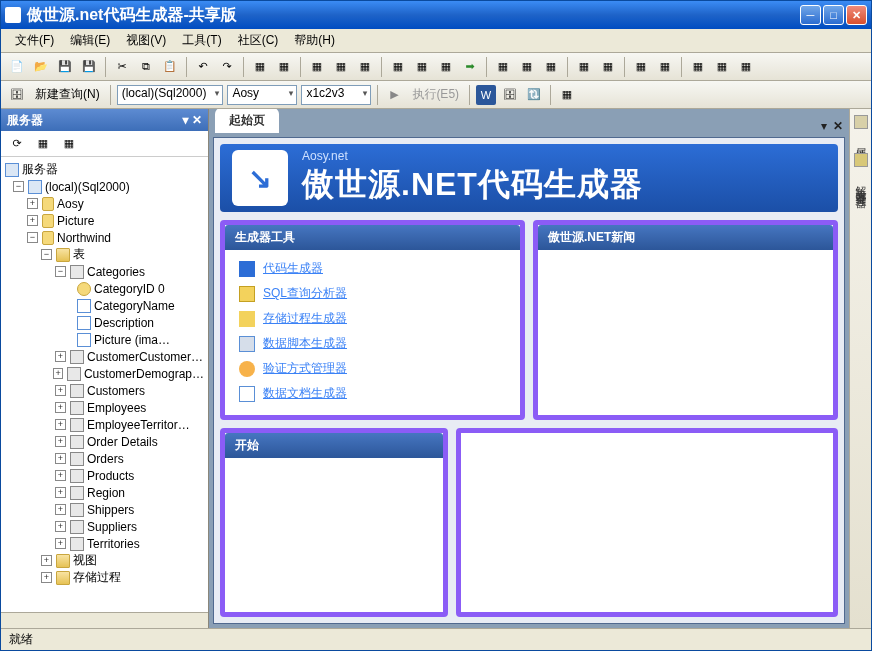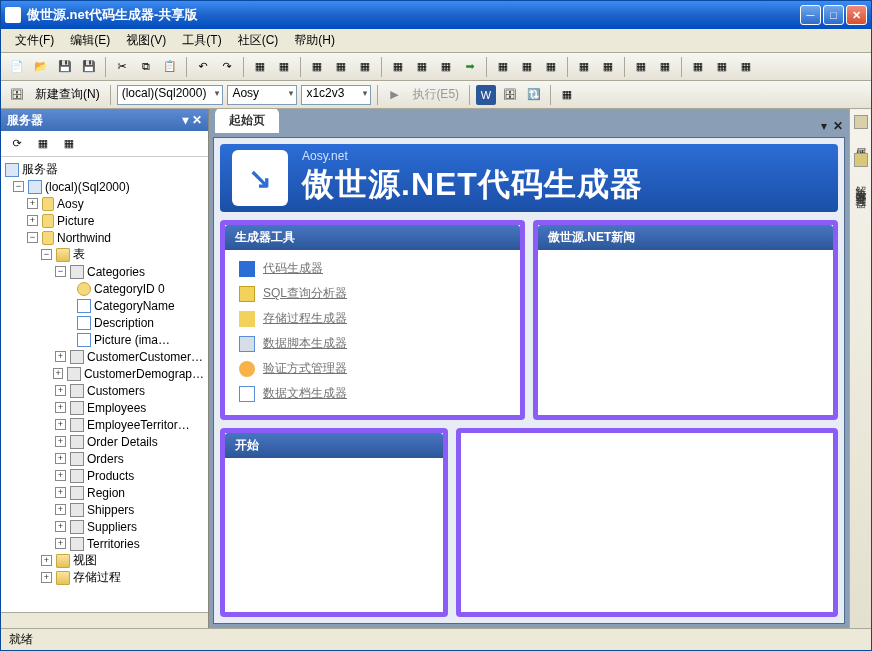--- a/index.html
+++ b/index.html
@@ -1,20 +1,20 @@
 <!DOCTYPE html>
 <html><head>
 <meta charset="utf-8">
 <style>
 * { margin: 0; padding: 0; box-sizing: border-box; font-family: "Microsoft YaHei", "SimSun", Tahoma, sans-serif; font-size: 12px; }
 body { background: #ece9d8; overflow: hidden; }
 .window { width: 872px; height: 651px; display: flex; flex-direction: column; border: 1px solid #0a4a9e; }
 .titlebar { height: 28px; background: linear-gradient(to bottom, #3b8cf5 0%, #1e63c8 50%, #004dc1 100%); display: flex; align-items: center; padding: 0 4px; color: white; font-weight: bold; }
 .titlebar-icon { width: 16px; height: 16px; background: #fff; margin-right: 6px; border-radius: 2px; }
-.titlebar-text { flex: 1; font-size: 13px; color: #fff; }
+.titlebar-text { flex: 1; font-size: 16px; color: #fff; }
 .winbtns { display: flex; gap: 2px; }
 .winbtn { width: 21px; height: 20px; border: 1px solid #fff; border-radius: 3px; display: flex; align-items: center; justify-content: center; color: #fff; font-weight: bold; font-size: 11px; cursor: pointer; }
 .winbtn.min, .winbtn.max { background: linear-gradient(to bottom, #72a7e8, #2b6cd0); }
 .winbtn.close { background: linear-gradient(to bottom, #f08b7b, #d84f2e); }
 
 .menubar { height: 24px; background: #ece9d8; display: flex; align-items: center; padding: 0 6px; border-bottom: 1px solid #aca899; }
 .menuitem { padding: 3px 8px; cursor: pointer; }
 
 .toolbar { height: 28px; background: linear-gradient(to bottom, #f7f7f3, #e6e3d6); display: flex; align-items: center; padding: 0 6px; border-bottom: 1px solid #aca899; gap: 4px; flex-wrap: nowrap; overflow: hidden; }
 .toolbtn { width: 20px; height: 20px; display: flex; align-items: center; justify-content: center; cursor: pointer; border: 1px solid transparent; font-size: 11px; }
@@ -49,21 +49,21 @@
 .startpage { flex: 1; margin: 4px; background: #e8ecf4; border: 1px solid #50698f; display: flex; flex-direction: column; padding: 6px; gap: 8px; overflow: hidden; }
 .banner { height: 68px; background: linear-gradient(to bottom, #2c6dd6, #1b4fa7); border-radius: 4px; display: flex; align-items: center; padding: 0 12px; color: #fff; }
 .banner-logo { width: 56px; height: 56px; background: #fff; border-radius: 6px; margin-right: 14px; display: flex; align-items: center; justify-content: center; color: #2c6dd6; font-size: 28px; font-weight: bold; }
 .banner-sub { font-size: 12px; color: #cde0ff; }
 .banner-title { font-size: 32px; font-weight: bold; letter-spacing: 1px; }
 .row { display: flex; gap: 8px; }
 .card { flex: 1; background: #fff; border: 5px solid #8b5cf6; border-radius: 4px; overflow: hidden; display: flex; flex-direction: column; }
 .card-hdr { background: linear-gradient(to bottom, #4676c1, #2c5699); color: #fff; font-weight: bold; padding: 4px 10px; border-radius: 3px 3px 0 0; }
 .card-body { padding: 10px 14px; flex: 1; }
 .toollink { display: flex; align-items: center; gap: 8px; margin-bottom: 8px; cursor: pointer; }
-.toollink a { color: #737373; text-decoration: underline; }
+.toollink a { color: #3b82f6; text-decoration: underline; }
 .li-ico { width: 16px; height: 16px; display: inline-block; }
 .li1 { background: #2c6dd6; }
 .li2 { background: #f3d25c; border: 1px solid #c4a022; }
 .li3 { background: #f3d25c; }
 .li4 { background: #d6deea; border: 1px solid #5a8fd6; }
 .li5 { background: #fff; border: 1px solid #5a8fd6; }
 .li6 { background: #f7b24a; border-radius: 50%; }
 
 .rside { width: 22px; background: linear-gradient(to bottom, #f5f3eb, #e4e0cf); display: flex; flex-direction: column; align-items: center; padding-top: 6px; gap: 10px; border-left: 1px solid #aca899; }
 .rside-btn { writing-mode: vertical-rl; text-orientation: upright; cursor: pointer; letter-spacing: 2px; font-size: 11px; color: #333; display: flex; align-items: center; gap: 4px; }

